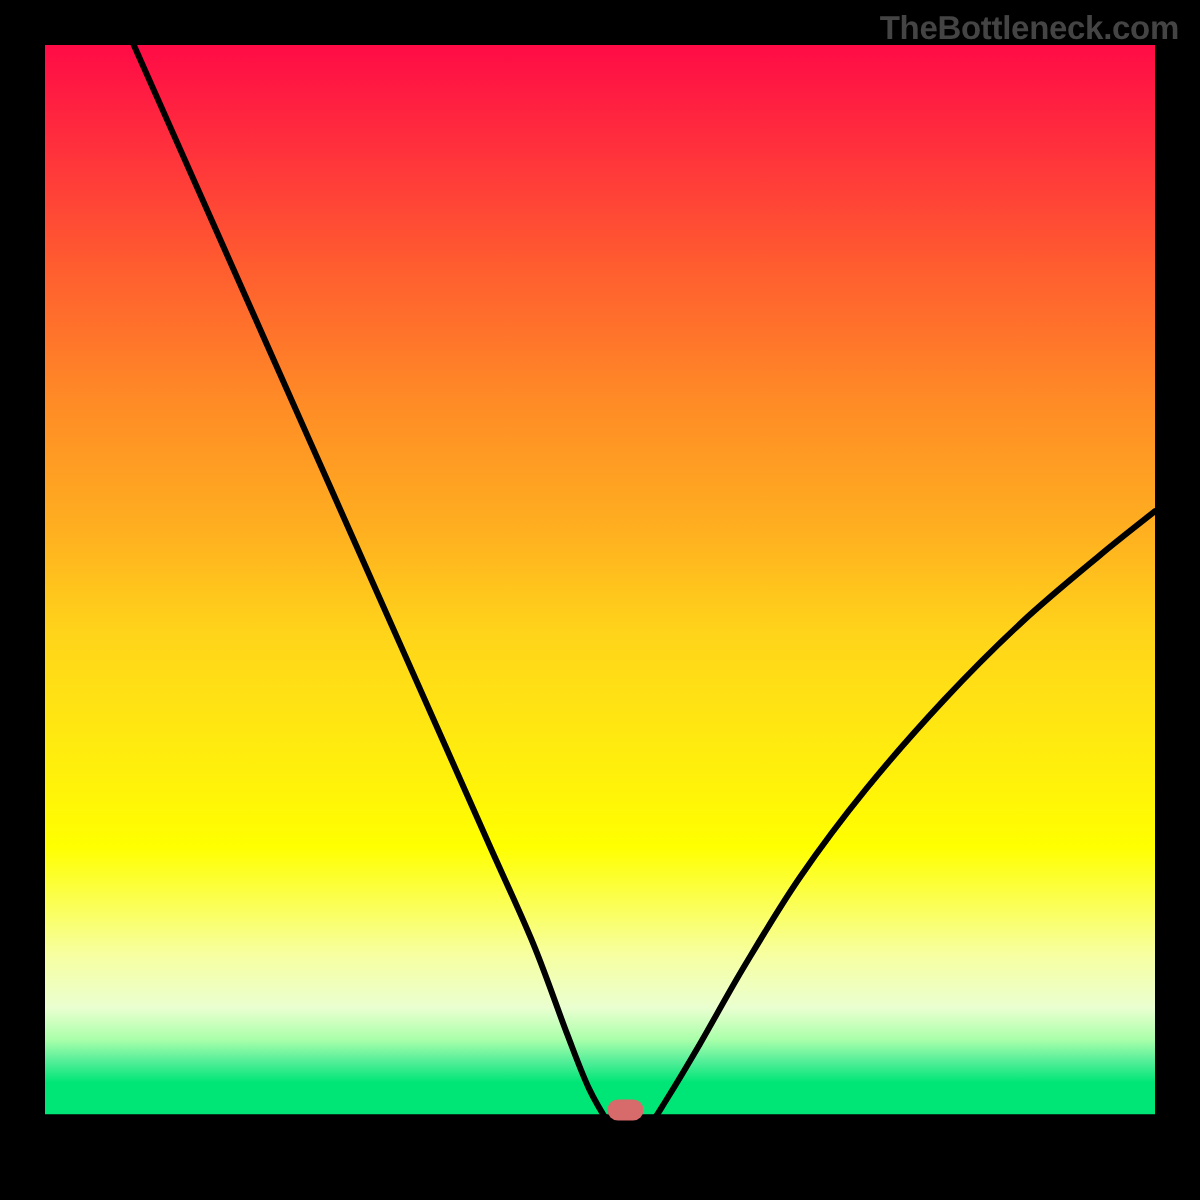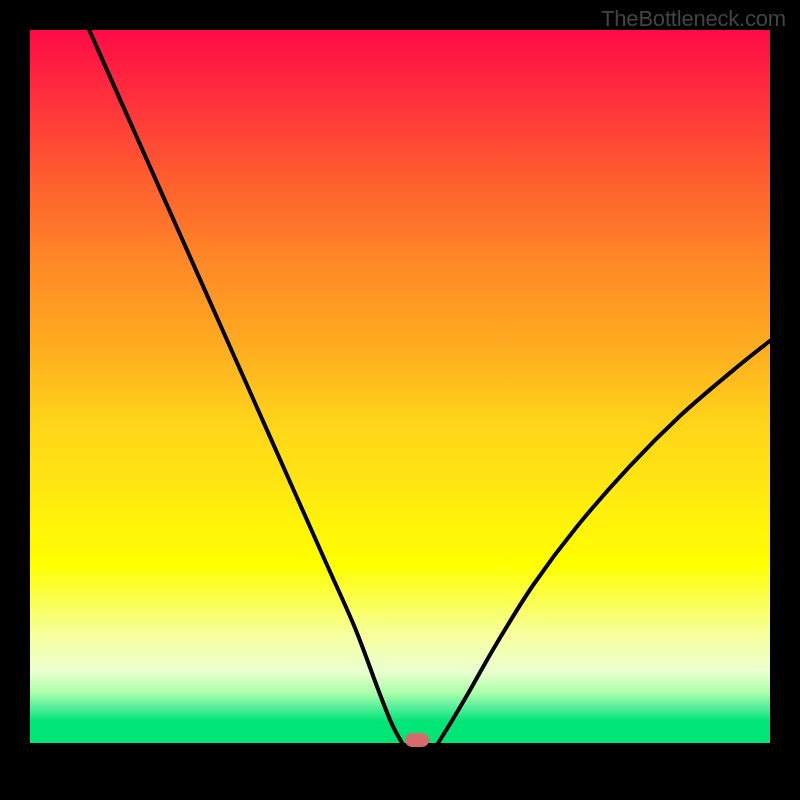--- a/index.html
+++ b/index.html
@@ -47,21 +47,21 @@
     bottom: 0;
     background: #000000;
   }
   .watermark {
     position: absolute;
     top: 6px;
     right: 14px;
     font-family: Arial, Helvetica, sans-serif;
     font-size: 22px;
     color: #444444;
-    font-weight: 400;
+    font-weight: 700;
     letter-spacing: -0.2px;
   }
   svg.curve {
     position: absolute;
     left: 0;
     top: 0;
   }
   .marker {
     position: absolute;
     border-radius: 10px;

